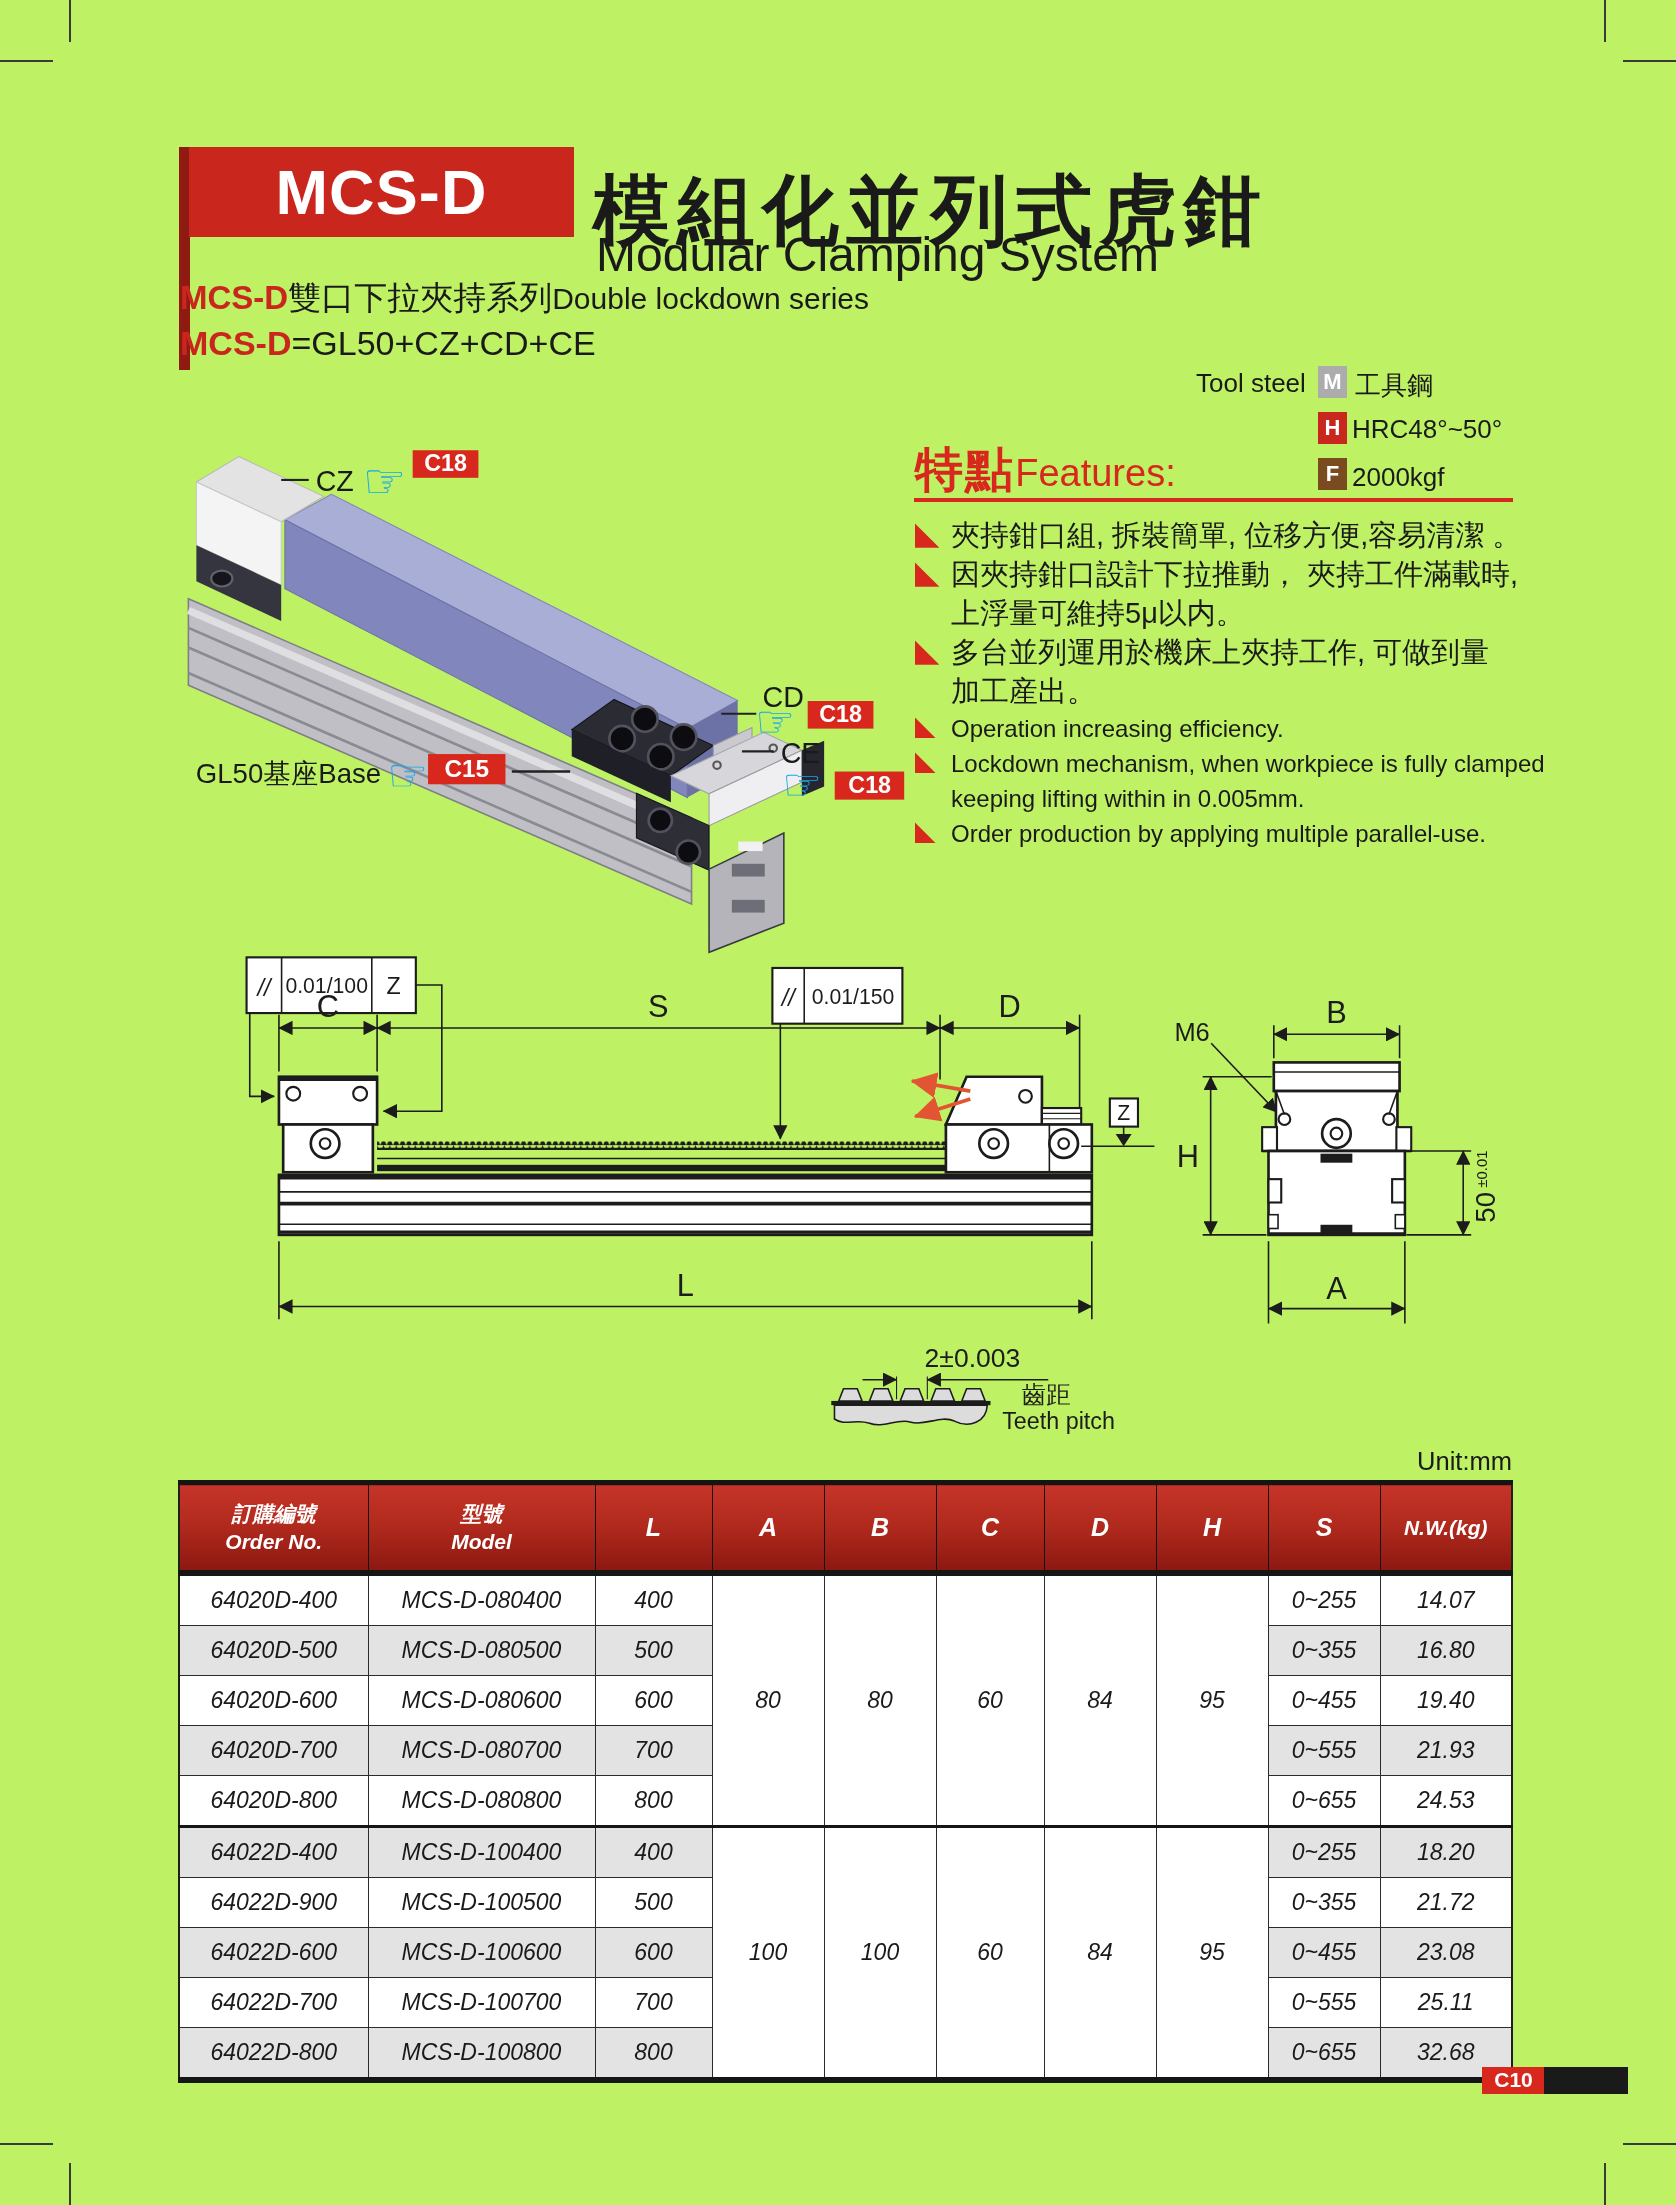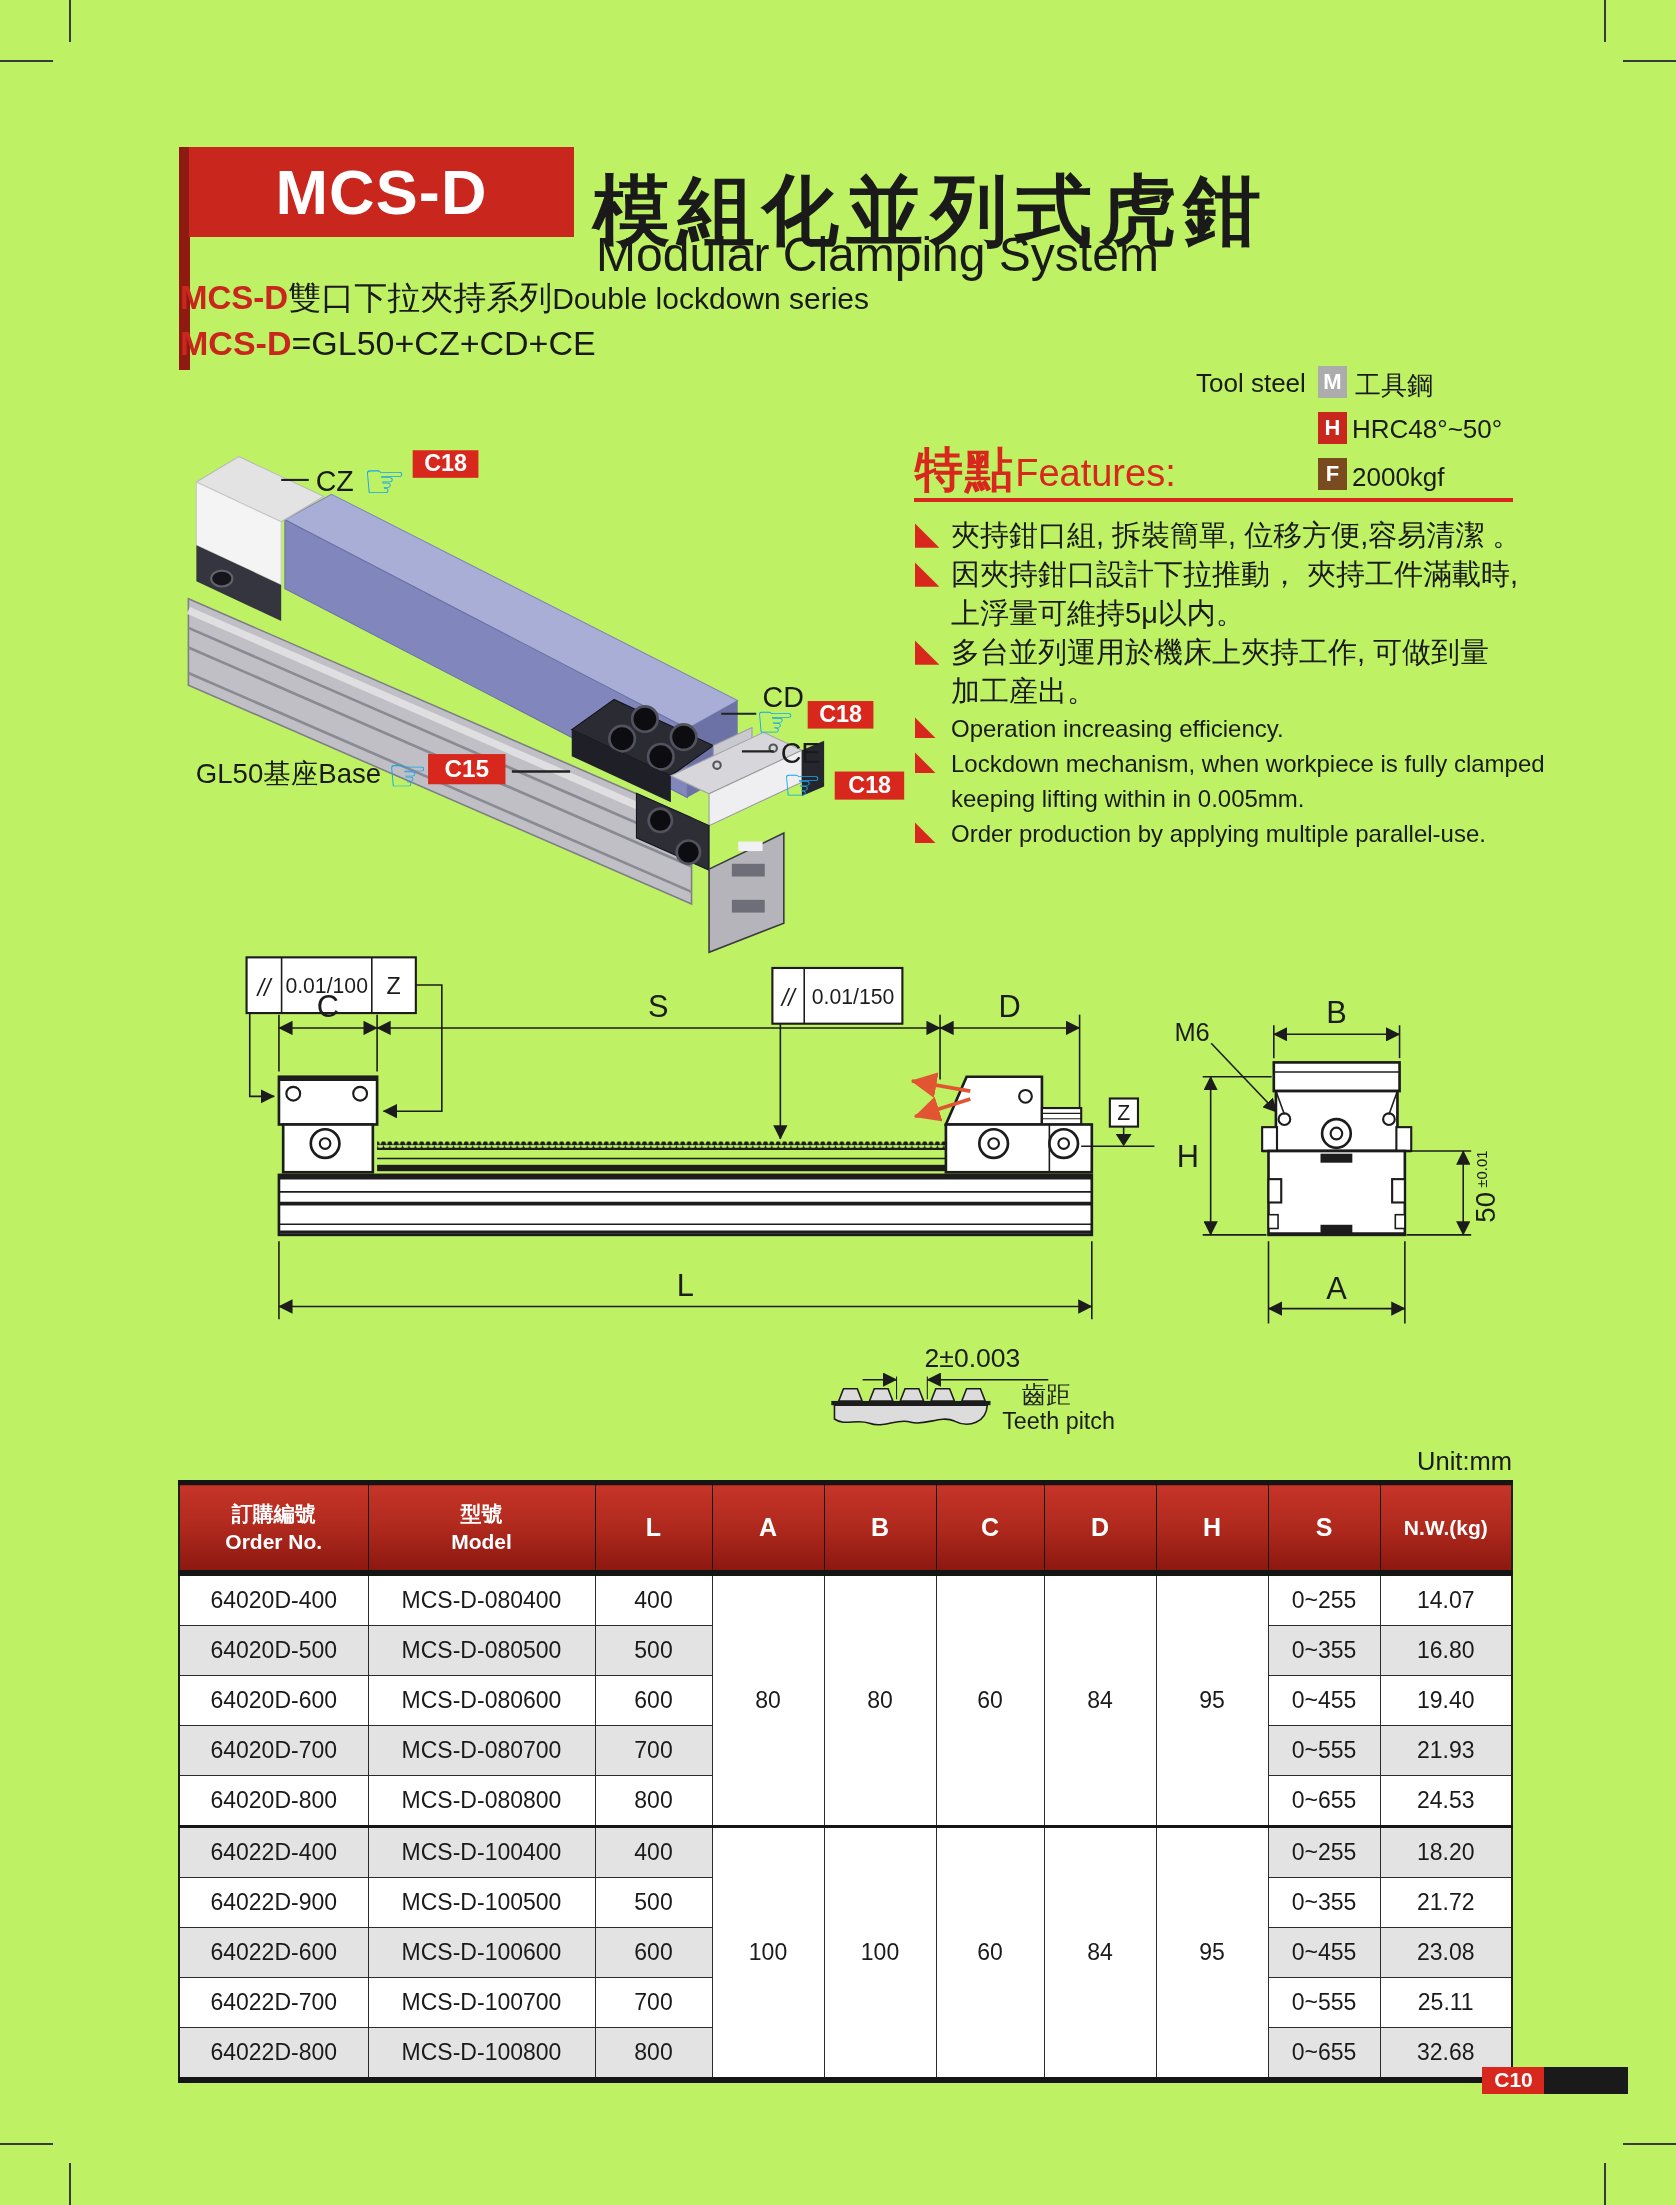--- a/index.html
+++ b/index.html
@@ -34,21 +34,21 @@
   .features{left:915px;top:516px;width:706px;}
   .fline{position:relative;padding-left:36px;}
   .fline.zh{font-size:29px;line-height:39px;height:39px;white-space:nowrap;}
   .fline.en{font-size:24px;line-height:35px;height:35px;white-space:nowrap;}
   .fline .tri{position:absolute;left:0;top:7.4px;width:24.4px;height:24.4px;background:#D8281E;
               clip-path:polygon(0 0,100% 100%,0 100%);}
   .fline.en .tri{width:21px;height:21px;top:6.4px;}
   
   table.spec{position:absolute;left:178px;top:1480px;width:1334px;border-collapse:collapse;
              table-layout:fixed;border-top:5.3px solid #151515;border-bottom:6.4px solid #151515;
-             border-left:2.1px solid #1f1f1f;border-right:2.1px solid #1f1f1f;}
+             border-left:2.1px solid #1f1f1f;border-right:2.1px solid #1f1f1f;font-style:italic;}
   table.spec th{background:linear-gradient(180deg,#c63428 0%,#b22a1e 45%,#8c1810 100%);
                 color:#fff;font-weight:bold;height:85px;border-left:1.6px solid #151515;
                 border-bottom:6.4px solid #151515;padding:0;}
   table.spec th:first-child{border-left:none;}
   table.spec th .zh{font-size:21px;line-height:27.6px;}
   table.spec th .en{font-size:21px;line-height:27.6px;}
   table.spec th .letter{font-size:25px;}
   table.spec td{height:49px;text-align:center;font-size:23px;color:#1a1a1a;
                 border-left:1.1px solid #2b2b2b;border-top:1.6px solid #2b2b2b;background:#fff;padding:0;}
   table.spec td:first-child{border-left:none;}

